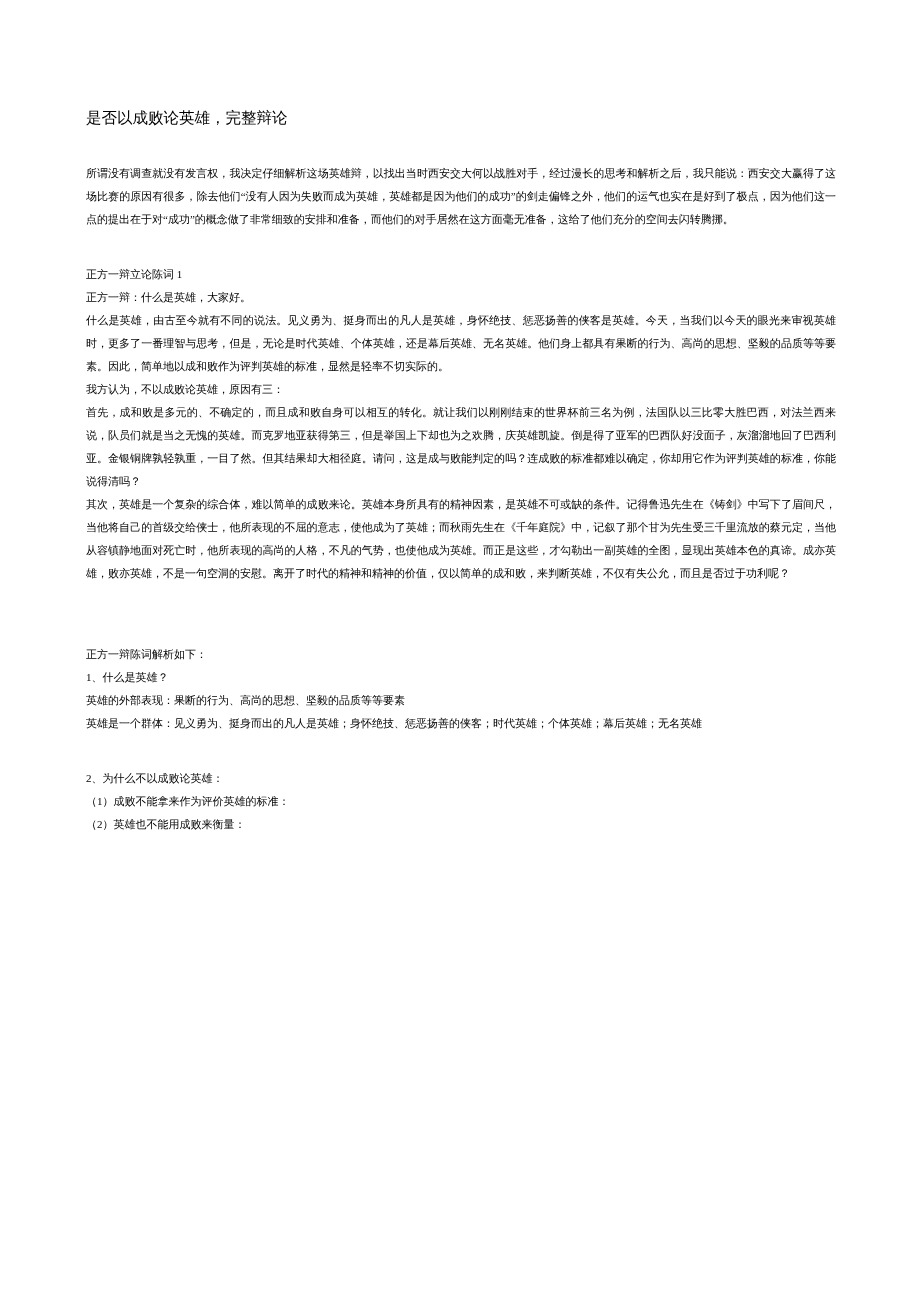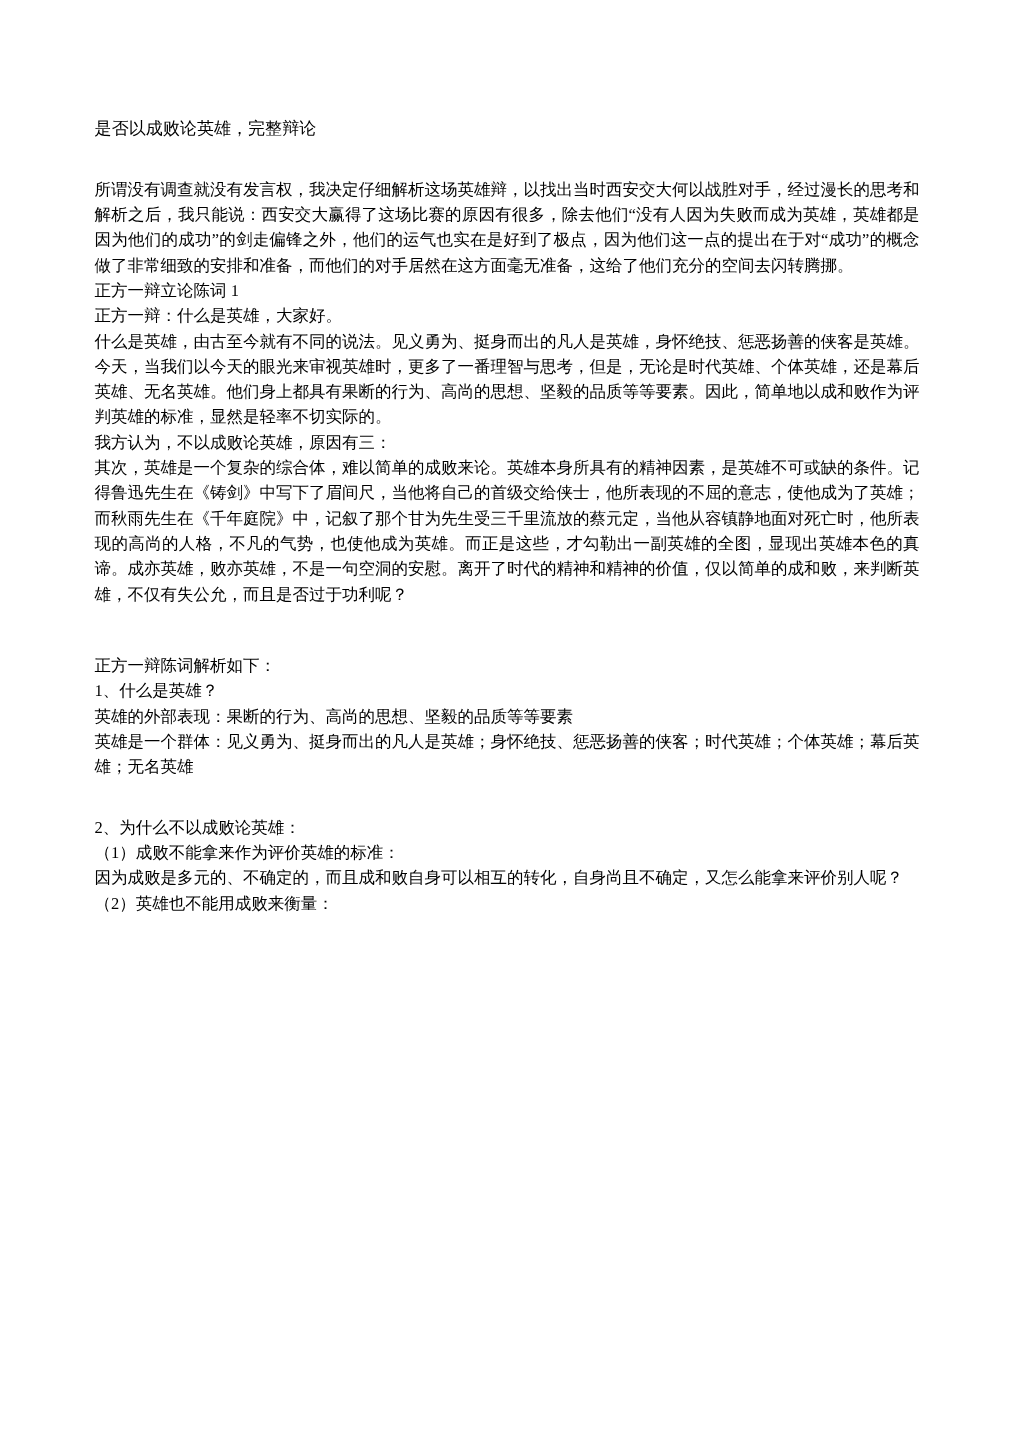--- a/index.html
+++ b/index.html
@@ -17,57 +17,57 @@
     background: #ffffff;
     padding: 106px 84px 0 86px;
     border-radius: 32px;
   }
   .title {
     font-size: 15.5px;
     font-weight: normal;
     line-height: 23px;
   }
   .para {
-    font-size: 15px;
+    font-size: 11px;
     line-height: 23px;
     text-align: justify;
     word-break: break-all;
   }
   .gap-after-title { margin-top: 33px; }
-  .section-statement { }
-  .section-analysis { margin-top: 42px; }
+  .section-statement { margin-top: 32px; }
+  .section-analysis { margin-top: 58px; }
   .block-q2 { margin-top: 32px; }
 </style>
 </head>
 <body>
 
 <div class="page">
 
   <h1 class="title">是否以成败论英雄，完整辩论</h1>
 
   <p class="para gap-after-title">所谓没有调查就没有发言权，我决定仔细解析这场英雄辩，以找出当时西安交大何以战胜对手，经过漫长的思考和解析之后，我只能说：西安交大赢得了这场比赛的原因有很多，除去他们“没有人因为失败而成为英雄，英雄都是因为他们的成功”的剑走偏锋之外，他们的运气也实在是好到了极点，因为他们这一点的提出在于对“成功”的概念做了非常细致的安排和准备，而他们的对手居然在这方面毫无准备，这给了他们充分的空间去闪转腾挪。</p>
 
   <div class="section-statement">
     <p class="para">正方一辩立论陈词 1</p>
     <p class="para">正方一辩：什么是英雄，大家好。</p>
     <p class="para">什么是英雄，由古至今就有不同的说法。见义勇为、挺身而出的凡人是英雄，身怀绝技、惩恶扬善的侠客是英雄。今天，当我们以今天的眼光来审视英雄时，更多了一番理智与思考，但是，无论是时代英雄、个体英雄，还是幕后英雄、无名英雄。他们身上都具有果断的行为、高尚的思想、坚毅的品质等等要素。因此，简单地以成和败作为评判英雄的标准，显然是轻率不切实际的。</p>
     <p class="para">我方认为，不以成败论英雄，原因有三：</p>
+    <p class="para">首先，成和败是多元的、不确定的，而且成和败自身可以相互的转化。就让我们以刚刚结束的世界杯前三名为例，法国队以三比零大胜巴西，对法兰西来说，队员们就是当之无愧的英雄。而克罗地亚获得第三，但是举国上下却也为之欢腾，庆英雄凯旋。倒是得了亚军的巴西队好没面子，灰溜溜地回了巴西利亚。金银铜牌孰轻孰重，一目了然。但其结果却大相径庭。请问，这是成与败能判定的吗？连成败的标准都难以确定，你却用它作为评判英雄的标准，你能说得清吗？</p>
     <p class="para">其次，英雄是一个复杂的综合体，难以简单的成败来论。英雄本身所具有的精神因素，是英雄不可或缺的条件。记得鲁迅先生在《铸剑》中写下了眉间尺，当他将自己的首级交给侠士，他所表现的不屈的意志，使他成为了英雄；而秋雨先生在《千年庭院》中，记叙了那个甘为先生受三千里流放的蔡元定，当他从容镇静地面对死亡时，他所表现的高尚的人格，不凡的气势，也使他成为英雄。而正是这些，才勾勒出一副英雄的全图，显现出英雄本色的真谛。成亦英雄，败亦英雄，不是一句空洞的安慰。离开了时代的精神和精神的价值，仅以简单的成和败，来判断英雄，不仅有失公允，而且是否过于功利呢？</p>
   </div>
 
   <div class="section-analysis">
     <p class="para">正方一辩陈词解析如下：</p>
 
     <div>
       <p class="para">1、什么是英雄？</p>
       <p class="para">英雄的外部表现：果断的行为、高尚的思想、坚毅的品质等等要素</p>
       <p class="para">英雄是一个群体：见义勇为、挺身而出的凡人是英雄；身怀绝技、惩恶扬善的侠客；时代英雄；个体英雄；幕后英雄；无名英雄</p>
     </div>
 
     <div class="block-q2">
       <p class="para">2、为什么不以成败论英雄：</p>
       <p class="para">（1）成败不能拿来作为评价英雄的标准：</p>
-      <p class="para">因为成败是多元的、不确定的，而且成和败自身可以相互的转化，自身尚且不确定，又怎么能拿来评价别人呢？</p>
       <p class="para">（2）英雄也不能用成败来衡量：</p>
     </div>
   </div>
 
 </div>
 
 </body></html>

